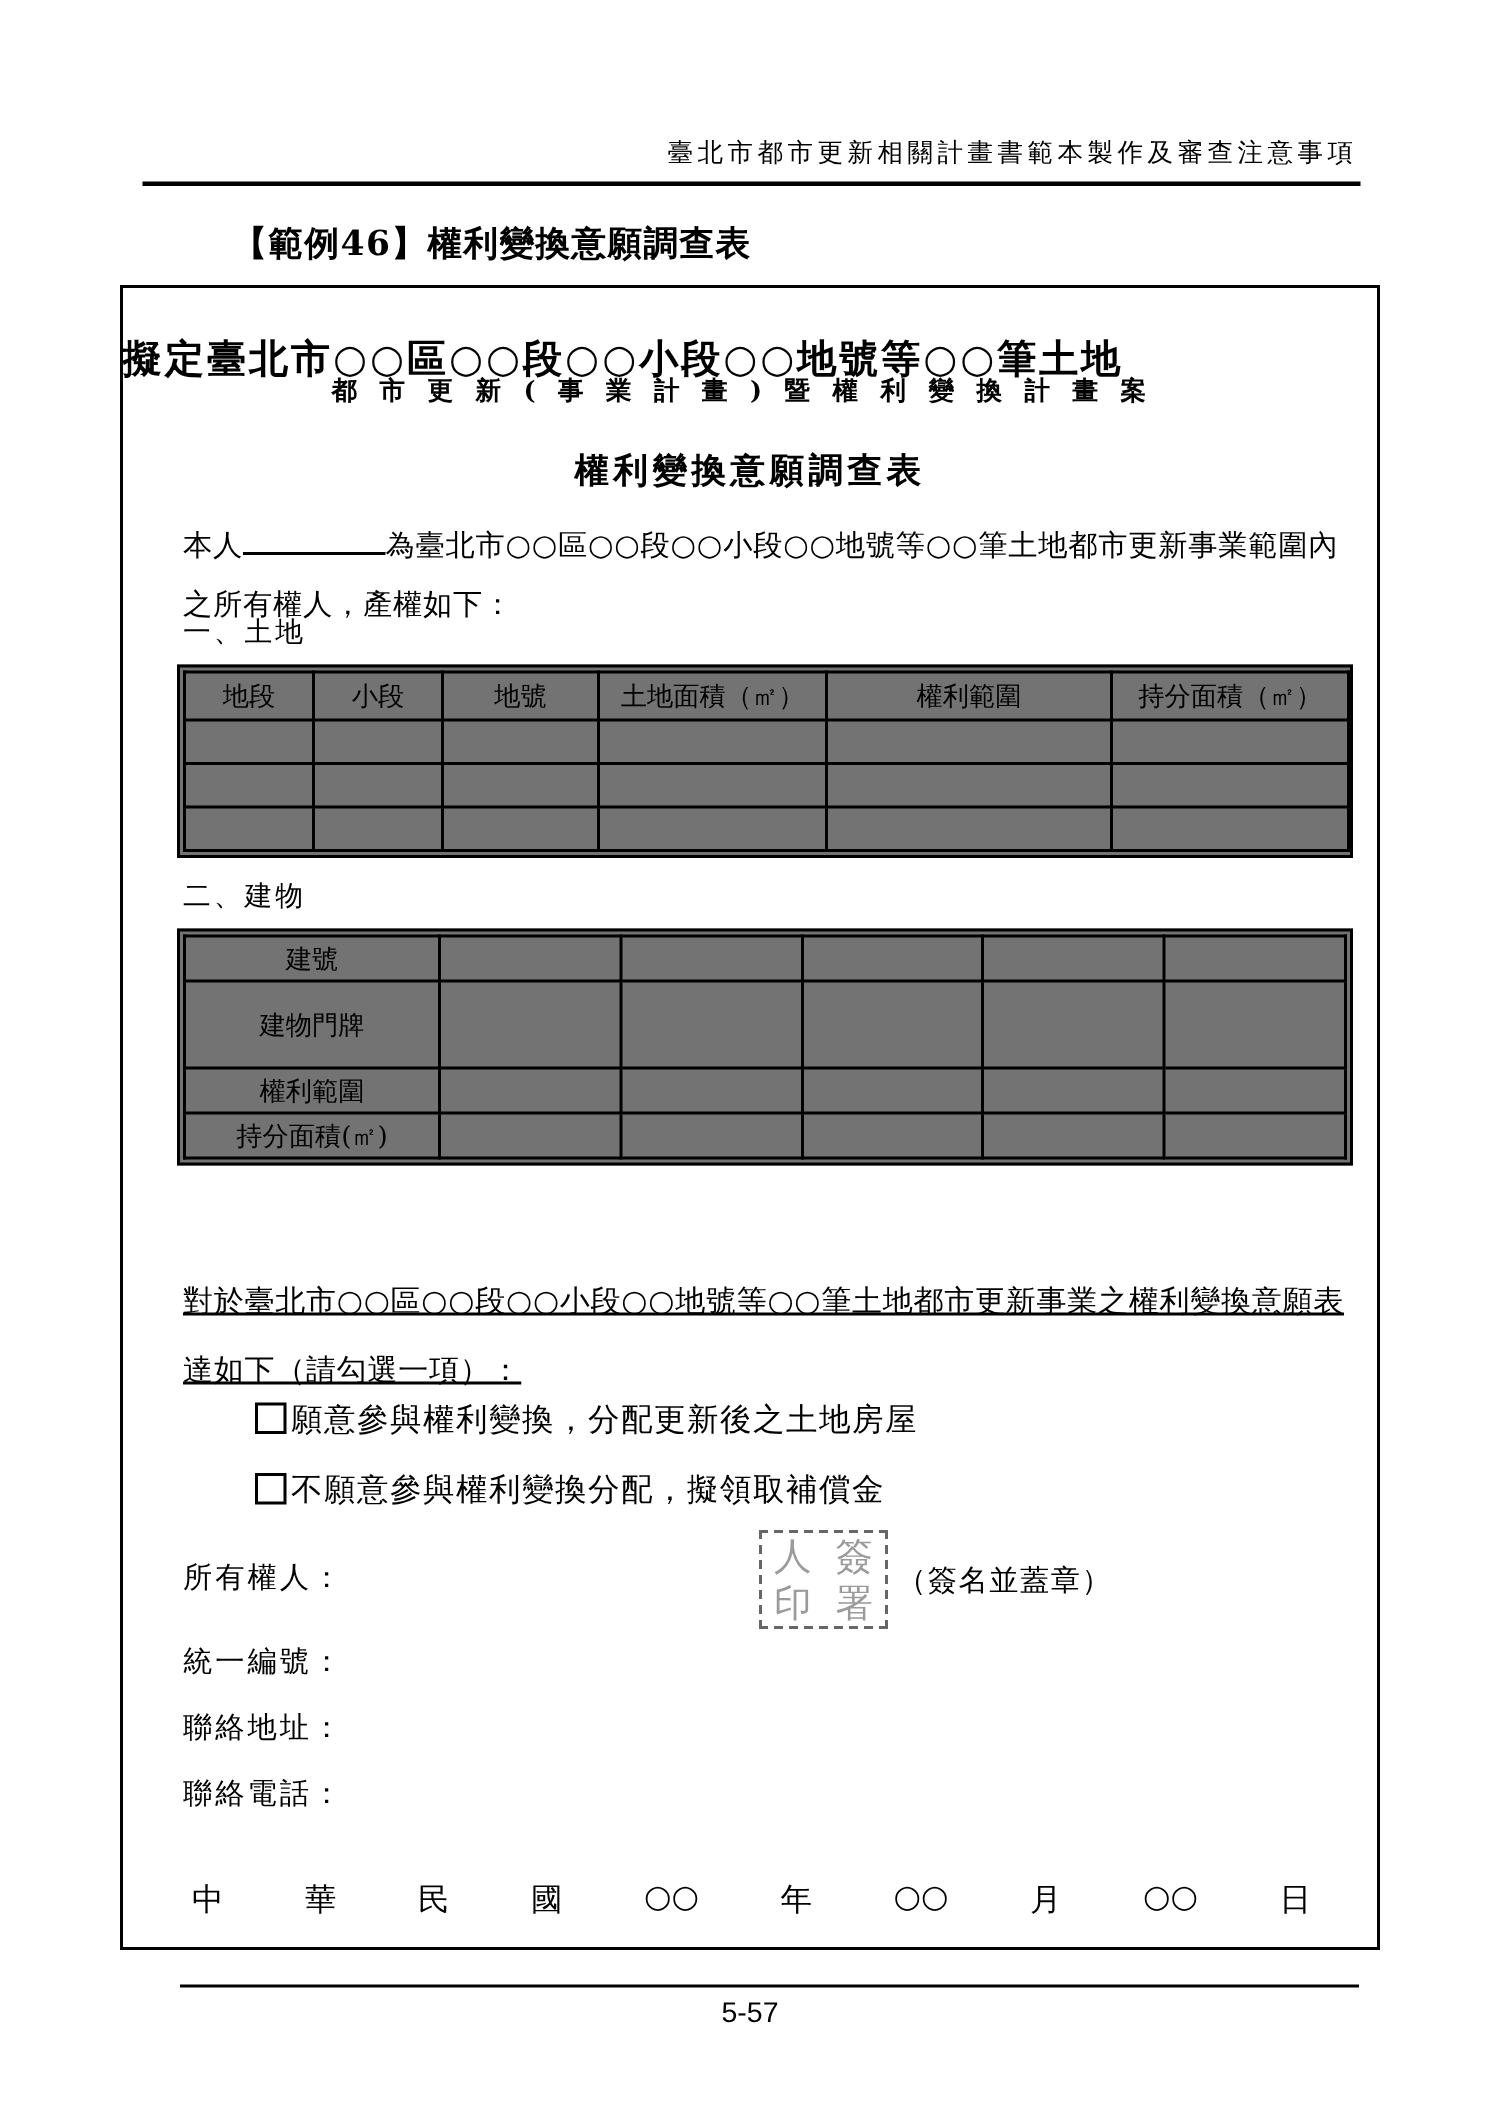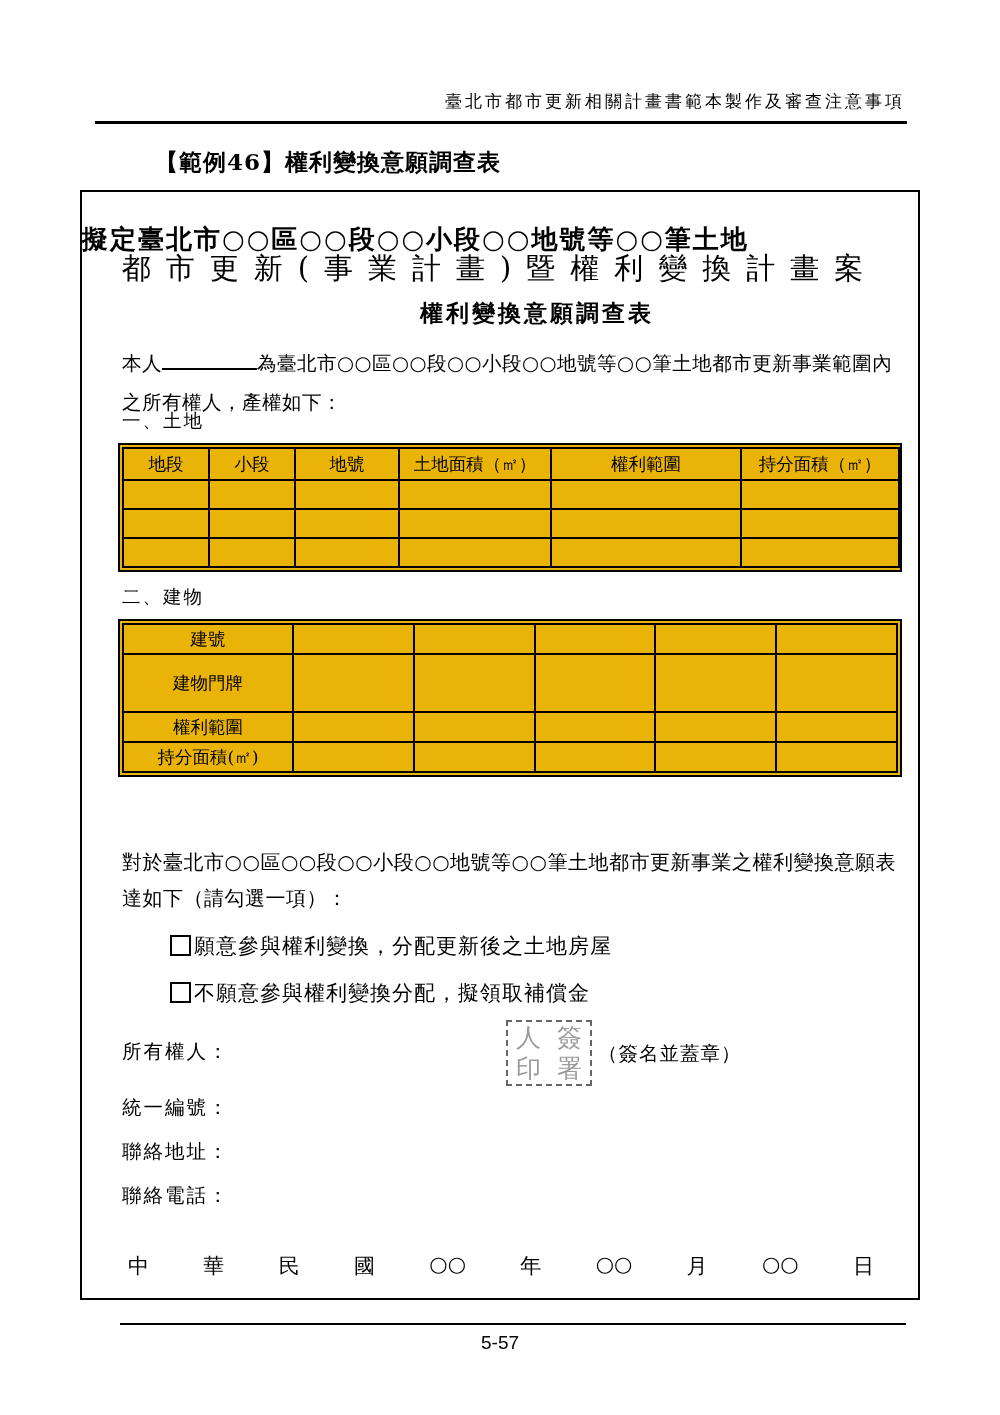--- a/index.html
+++ b/index.html
@@ -28,55 +28,55 @@
   .form-box {
     position: absolute; left: 80px; top: 190px;
     width: 840px; height: 1110px;
     border: 2px solid #000;
   }
   .form-box > * { position: absolute; }
 
   .t1 { top: 30px; left: 0; width: 100%; text-align: left;
         font-size: 26px; font-weight: bold; letter-spacing: 2px; }
   .t2 { top: 57px; left: 0; width: 100%; text-align: center;
-        font-size: 29px; font-weight: normal; letter-spacing: 15px; }
+        font-size: 17px; font-weight: bold; letter-spacing: 15px; }
   .t3 { top: 106px; left: 0; width: 100%; text-align: center;
-        font-size: 23px; font-weight: bold; letter-spacing: 3px; margin-left: 37px; }
+        font-size: 23px; font-weight: bold; letter-spacing: 3px; }
 
   .intro { top: 152px; left: 40px; width: 776px;
            font-size: 19.5px; line-height: 39px; letter-spacing: 0.5px; }
   .blank-line {
     display: inline-block; width: 95px; height: 1em;
     border-bottom: 2px solid #000; vertical-align: baseline;
   }
 
   .sec-label { font-size: 18.5px; letter-spacing: 2px; }
   .sec1 { top: 216px; left: 40px; }
   .sec2 { top: 392px; left: 40px; }
 
   
-  .tbl-wrap { border: 2px solid #000; padding: 2px; background: #eab308; }
+  .tbl-wrap { border: 2px solid #000; padding: 2px; background: #737373; }
   .land-wrap { top: 251px; left: 36px; width: 784px; }
   .bld-wrap  { top: 427px; left: 36px; width: 784px; }
   table { border-collapse: collapse; width: 100%; table-layout: fixed; }
   td, th {
     border: 2px solid #000; font-weight: normal;
     font-size: 17.5px; text-align: center; padding: 2px 3px;
     overflow: hidden; white-space: nowrap;
   }
   .land-tbl th { height: 32px; }
   .land-tbl td { height: 29px; }
   .bld-tbl .r0 td { height: 23px; }
   .bld-tbl .r1 td { height: 58px; }
   .bld-tbl .r2 td { height: 27px; }
   .bld-tbl .r3 td { height: 28px; }
   .bld-tbl .r4 td { height: 30px; }
 
   .intent { top: 652px; left: 40px; width: 780px;
-            font-size: 20px; line-height: 36px; letter-spacing: 0.5px; }
+            font-size: 20px; line-height: 46px; letter-spacing: 0.5px; text-decoration: underline; }
 
   .option { left: 88px; font-size: 21px; letter-spacing: 1px; }
   .opt1 { top: 740px; }
   .opt2 { top: 787px; }
   .checkbox {
     display: inline-block; width: 21px; height: 21px;
     border: 2px solid #000; vertical-align: -3px; margin-right: 3px;
     background: #fff;
   }
 

